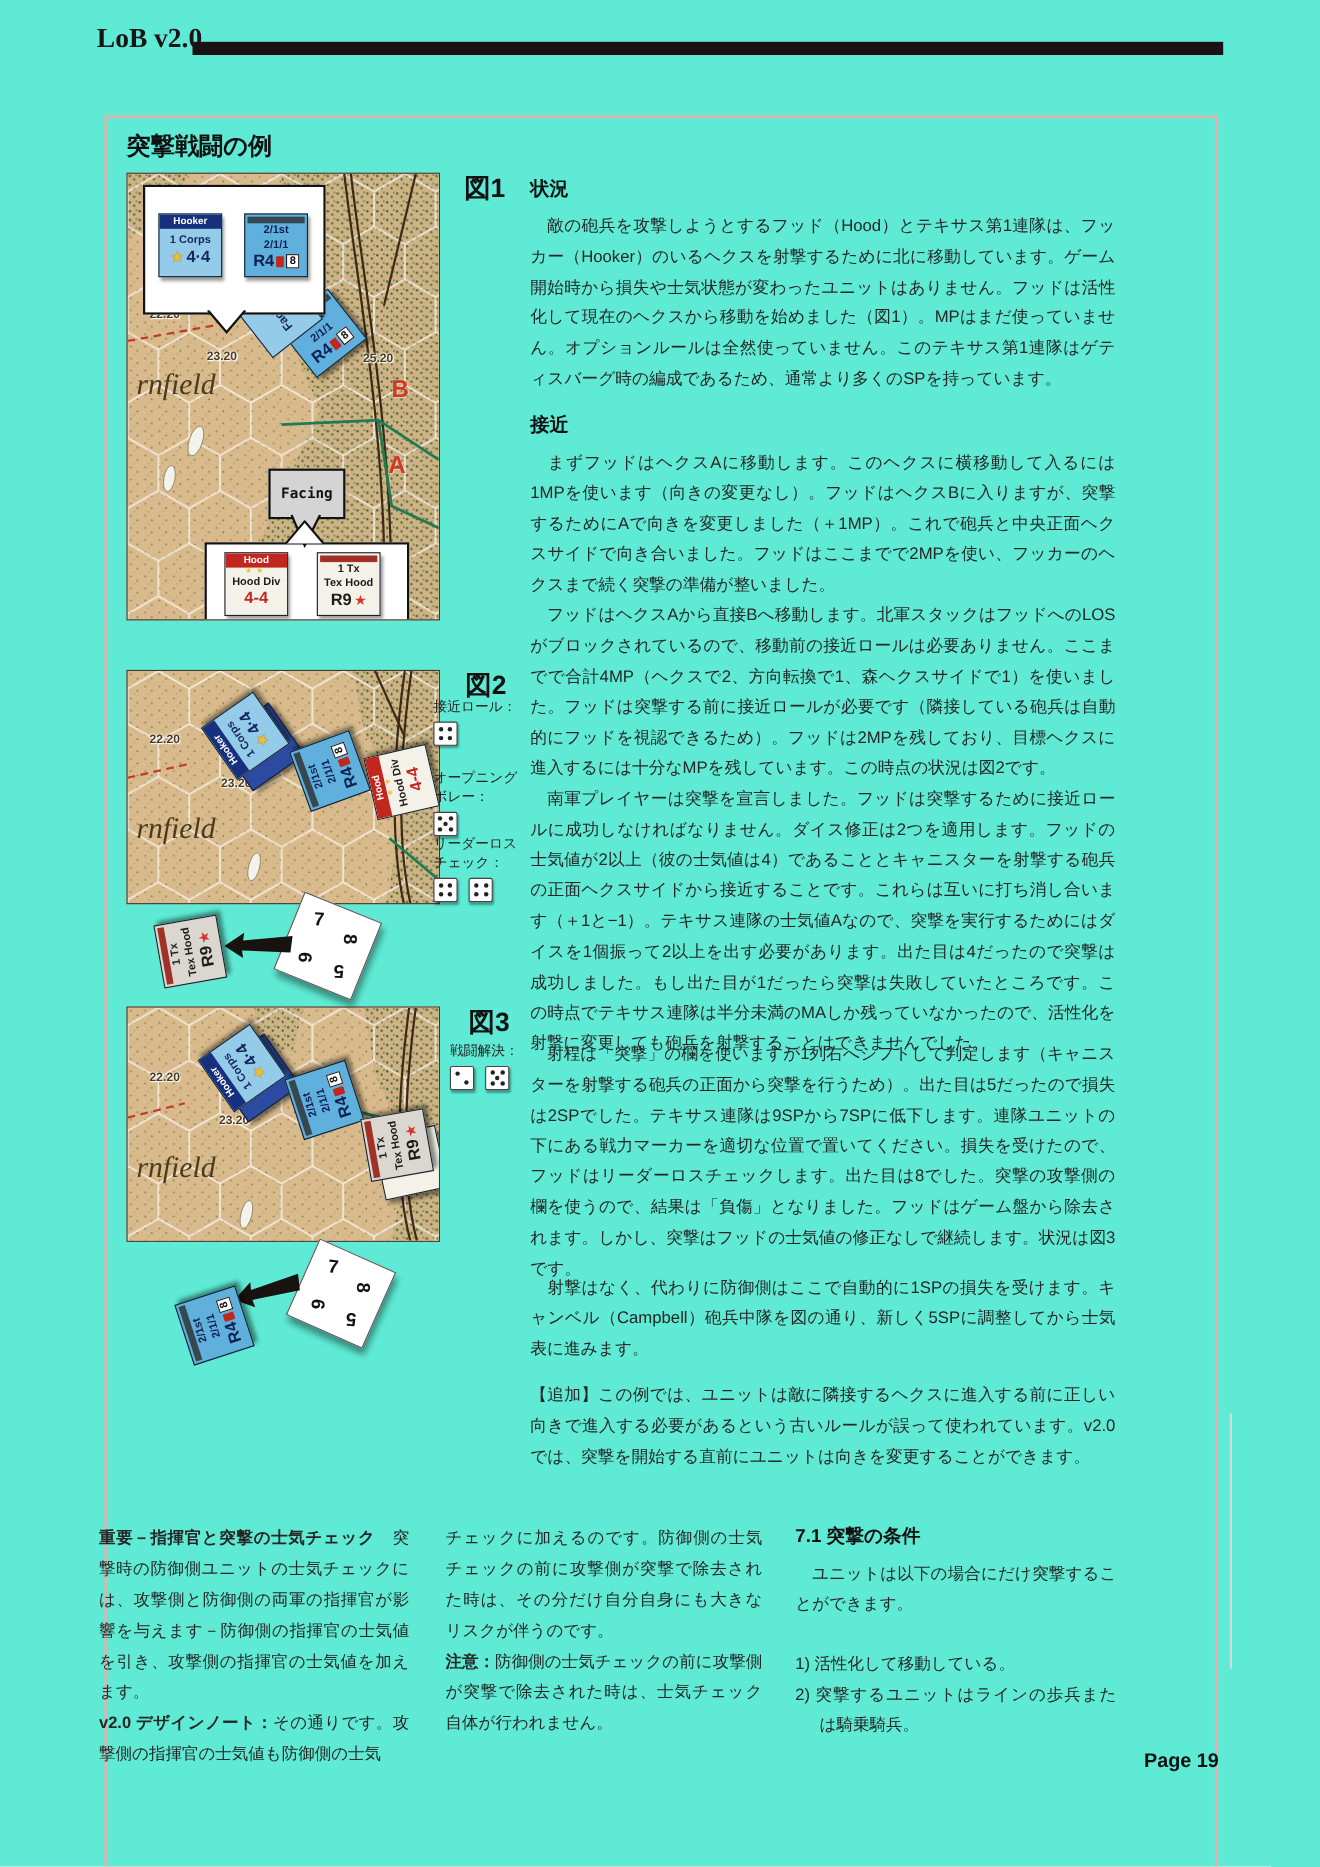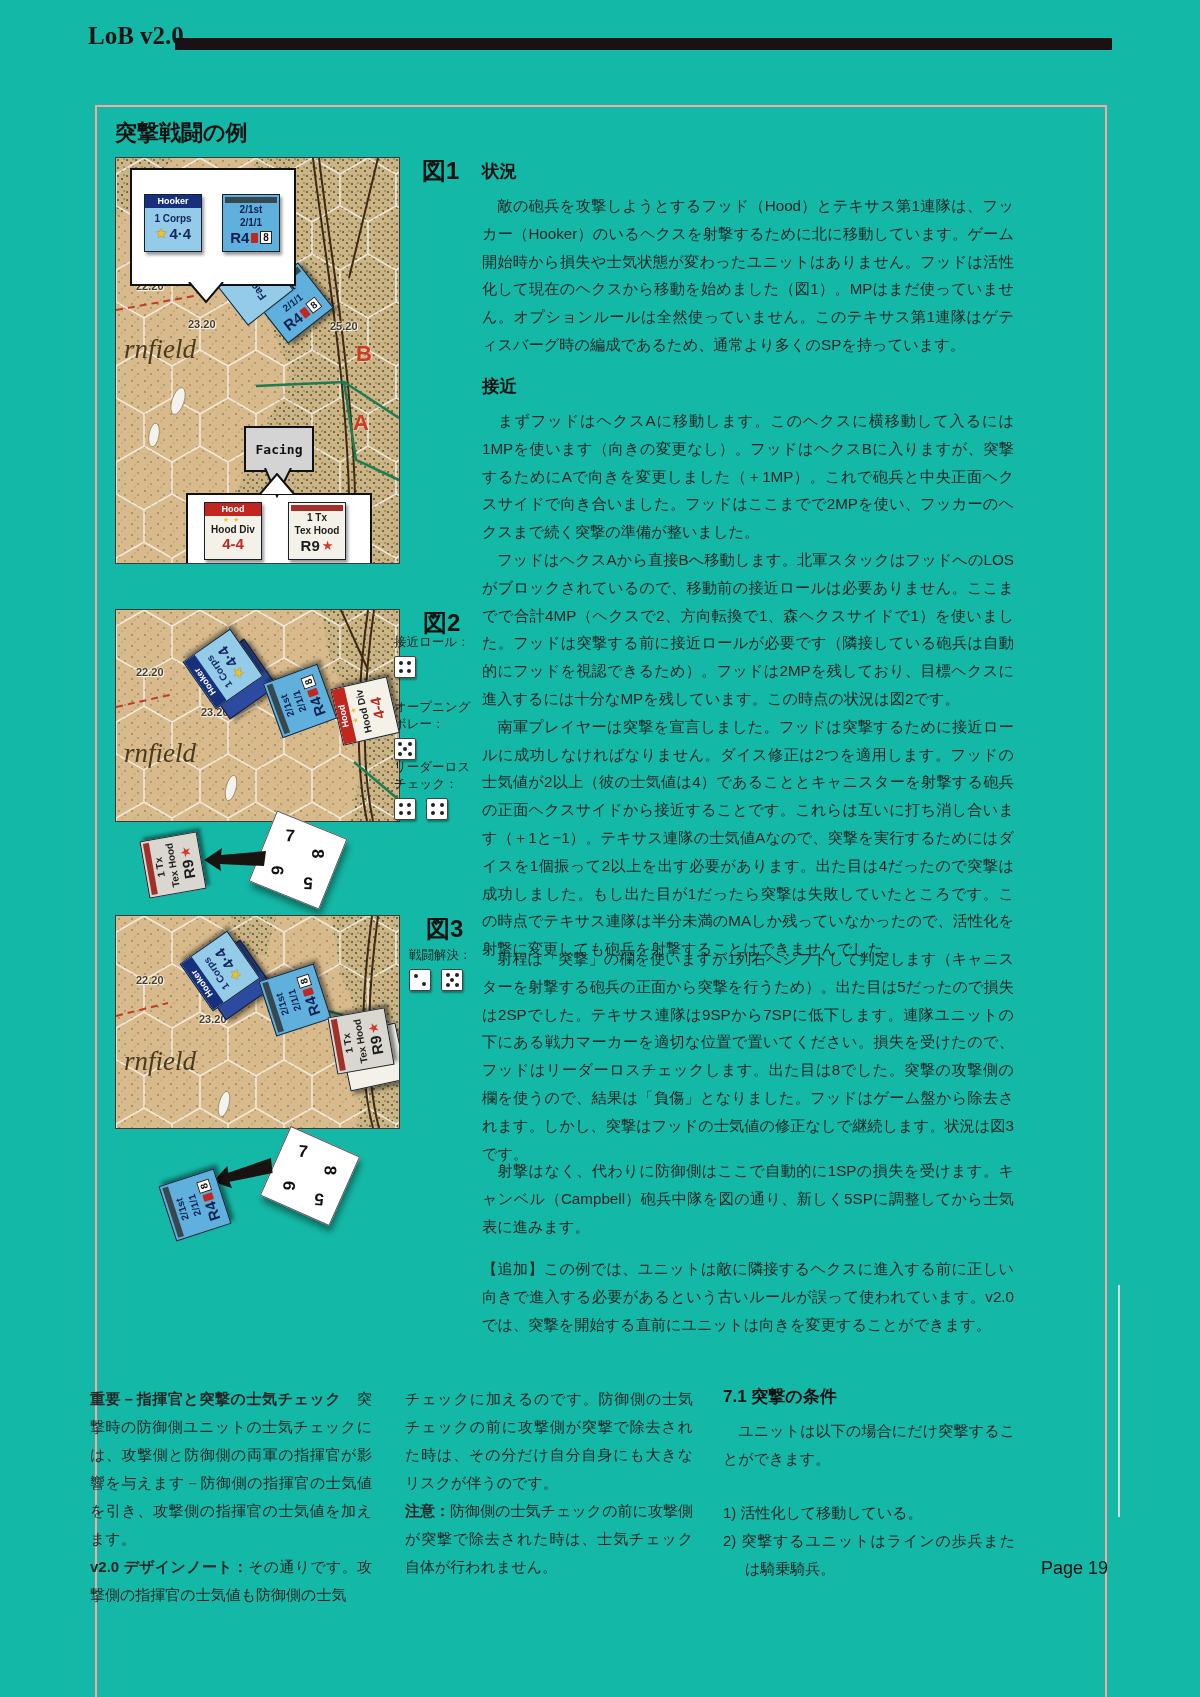--- a/index.html
+++ b/index.html
@@ -1,17 +1,17 @@
 <!DOCTYPE html>
 <html><head>
 <meta charset="utf-8">
 <style>
   html,body{margin:0;padding:0;background:#ffffff;}
   body{font-family:"Liberation Sans","DejaVu Sans",sans-serif;color:#2b2b2b;}
-  #page{position:relative;width:1200px;height:1697px;background:#14b8a6;overflow:hidden;}
+  #page{position:relative;width:1200px;height:1697px;background:#5eead4;overflow:hidden;}
 
   
   .hdr-label{position:absolute;left:88px;top:22px;font-family:"Liberation Serif","DejaVu Serif",serif;
     font-weight:bold;font-size:25px;color:#1c1414;}
   .hdr-bar{position:absolute;left:175px;top:38px;width:937px;height:12px;background:#1a1114;}
 
   
   .xbox{position:absolute;left:95px;top:105px;width:1012px;height:1594px;border:2px solid #fca5a5;box-sizing:border-box;text-decoration:underline;}
   .xbox-title{position:absolute;left:18px;top:11px;font-size:22px;font-weight:bold;color:#111;}
 
@@ -77,22 +77,22 @@
   .tcol{position:absolute;left:385px;width:532px;}
   .h{font-size:17.5px;font-weight:bold;color:#111;margin:0 0 9px 0;}
   .jp{margin:0;font-size:15.2px;line-height:27.8px;text-align:justify;color:#262626;}
 
   
   .fcol{position:absolute;font-size:15px;line-height:28px;text-align:justify;color:#262626;}
   .fcol p{margin:0;}
   .fcol .fh{font-size:17px;font-weight:bold;margin:0 0 6px 0;color:#111;}
   .fcol ul{list-style:none;margin:26px 0 0 0;padding:0;}
   .fcol li{padding-left:22px;text-indent:-22px;}
-  .pageno{position:absolute;left:1012px;top:1558px;width:96px;text-align:right;
-    font-size:18px;font-weight:normal;color:#111;}
+  .pageno{position:absolute;left:1012px;top:1590px;width:96px;text-align:right;
+    font-size:18px;font-weight:bold;color:#111;}
   .edge-line{position:absolute;left:1118px;top:1285px;width:2px;height:232px;background:#d9d9d9;}
 </style>
 </head>
 <body>
 
 <div id="page">
 
   <div class="hdr-label">LoB v2.0</div>
   <div class="hdr-bar"></div>
 

